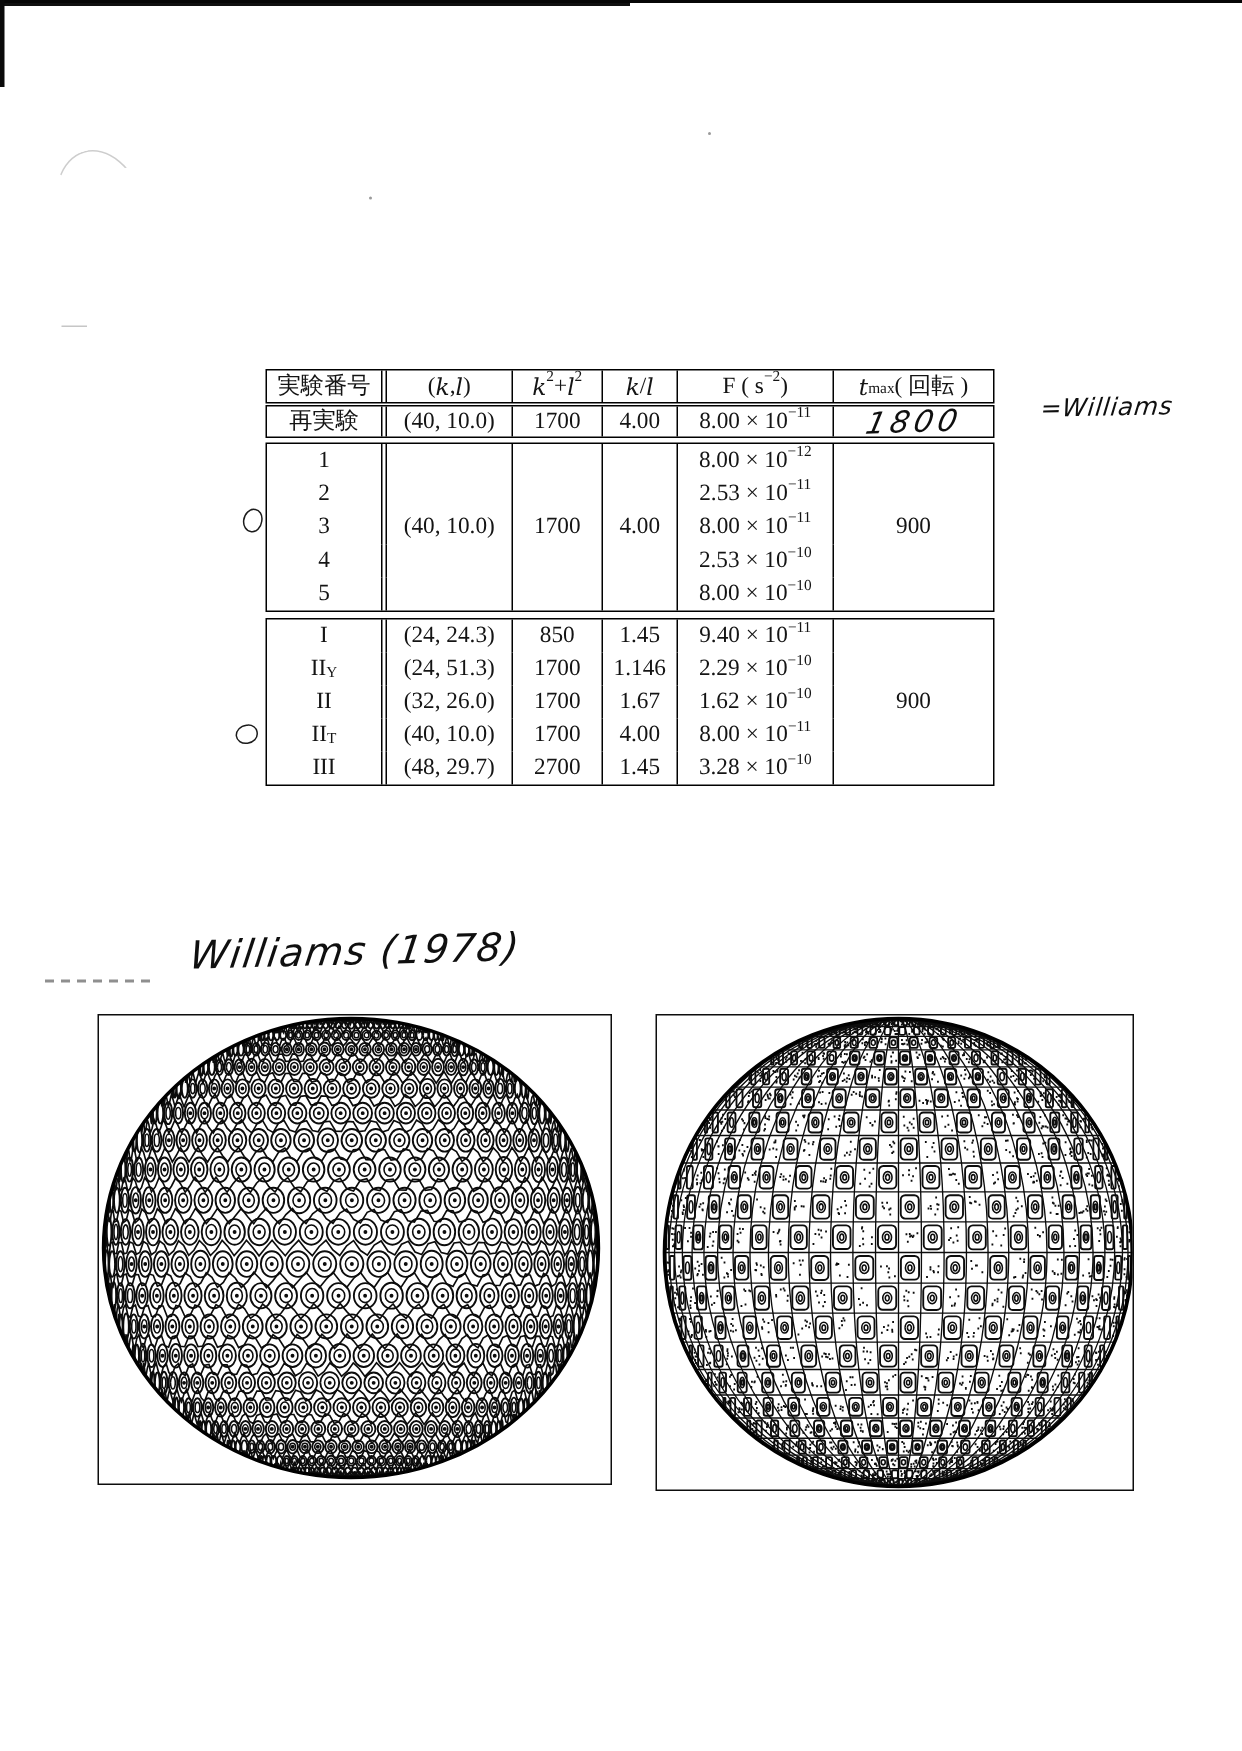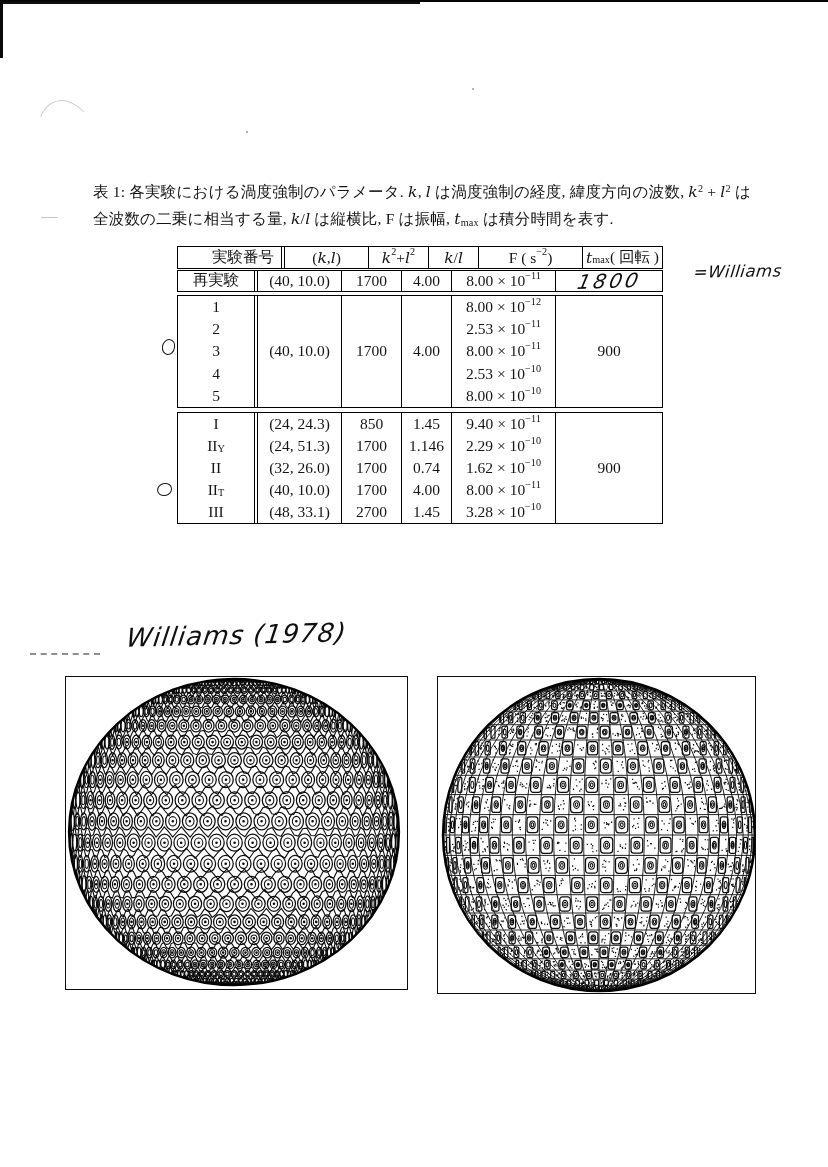--- a/index.html
+++ b/index.html
@@ -19,21 +19,21 @@
   .caption{position:absolute;left:93px;top:179px;width:658px;font-size:15.5px;line-height:26.5px;
            text-align:justify;letter-spacing:0.2px;}
   .caption i, .tbl i{font-family:"DejaVu Serif",serif;}
   sup{font-size:.66em;position:relative;top:-.5em;vertical-align:baseline;line-height:0;}
   sub{font-size:.66em;position:relative;top:.22em;vertical-align:baseline;line-height:0;}
 
   
   .tbl{position:absolute;left:177px;top:246px;width:486px;font-size:15.5px;}
   .tsec{display:grid;grid-template-columns:80px 84px 60px 50px 104px 1fr;
         border:1.9px solid #000;background:#fff;box-sizing:border-box;}
-  .tsec.head{grid-auto-rows:21px;margin-bottom:1px;padding-left:27px;}
+  .tsec.head{grid-auto-rows:21px;margin-bottom:1px;}
   .tsec.single{grid-auto-rows:19.5px;margin-bottom:3px;}
   .tsec.grid5{grid-auto-rows:22.4px;margin-bottom:4px;}
   .tsec.grid5b{grid-auto-rows:22px;}
   .c{display:flex;align-items:center;justify-content:center;box-sizing:border-box;
      border-right:1.5px solid #000;white-space:nowrap;}
   .c.c1{border-right:4px double #000;grid-column:1;}
   .c.c2{grid-column:2;} .c.c3{grid-column:3;} .c.c4{grid-column:4;} .c.c5{grid-column:5;text-align:right;}
   .c.c6{grid-column:6;border-right:none;}
   .span5{grid-row:1/span 5;}
   .r1{grid-row:1}.r2{grid-row:2}.r3{grid-row:3}.r4{grid-row:4}.r5{grid-row:5}
@@ -62,21 +62,20 @@
 <div class="page">
 
   <div class="scan-top"></div>
   <div class="scan-top2"></div>
   <div class="scan-left"></div>
   <div class="pencil-arc"></div>
   <div class="pencil-dash"></div>
   <div class="speck" style="left:472px;top:88px;"></div>
   <div class="speck" style="left:246px;top:131px;"></div>
 
-  <div class="caption">表 1: 各実験における渦度強制のパラメータ. <i>k</i>, <i>l</i> は渦度強制の経度, 緯度方向の波数, <i>k</i><sup>2</sup> + <i>l</i><sup>2</sup> は全波数の二乗に相当する量, <i>k</i>/<i>l</i> は縦横比, F は振幅, <i>t</i><sub>max</sub> は積分時間を表す.</div>
 
   <div class="tbl">
 
     <div class="tsec head">
       <div class="c c1">実験番号</div>
       <div class="c c2">( <i>k</i>, <i>l</i> )</div>
       <div class="c c3"><i>k</i><sup>2</sup> + <i>l</i><sup>2</sup></div>
       <div class="c c4"><i>k</i>/<i>l</i></div>
       <div class="c c5">F ( s<sup>−2</sup> )</div>
       <div class="c c6"><i>t</i><sub>max</sub> ( 回転 )</div>
@@ -114,31 +113,31 @@
       <div class="c c1 r1">I</div>
       <div class="c c1 r2">II<sub>Y</sub></div>
       <div class="c c1 r3">II</div>
       <div class="c c1 r4">II<sub>T</sub></div>
       <div class="c c1 r5">III</div>
 
       <div class="c c2 r1">(24, 24.3)</div>
       <div class="c c2 r2">(24, 51.3)</div>
       <div class="c c2 r3">(32, 26.0)</div>
       <div class="c c2 r4">(40, 10.0)</div>
-      <div class="c c2 r5">(48, 33.1)</div>
+      <div class="c c2 r5">(48, 29.7)</div>
 
       <div class="c c3 r1">850</div>
       <div class="c c3 r2">1700</div>
       <div class="c c3 r3">1700</div>
       <div class="c c3 r4">1700</div>
       <div class="c c3 r5">2700</div>
 
       <div class="c c4 r1">1.45</div>
       <div class="c c4 r2">1.146</div>
-      <div class="c c4 r3">0.74</div>
+      <div class="c c4 r3">1.67</div>
       <div class="c c4 r4">4.00</div>
       <div class="c c4 r5">1.45</div>
 
       <div class="c c5 r1">9.40 × 10<sup>−11</sup></div>
       <div class="c c5 r2">2.29 × 10<sup>−10</sup></div>
       <div class="c c5 r3">1.62 × 10<sup>−10</sup></div>
       <div class="c c5 r4">8.00 × 10<sup>−11</sup></div>
       <div class="c c5 r5">3.28 × 10<sup>−10</sup></div>
 
       <div class="c c6 span5">900</div>

